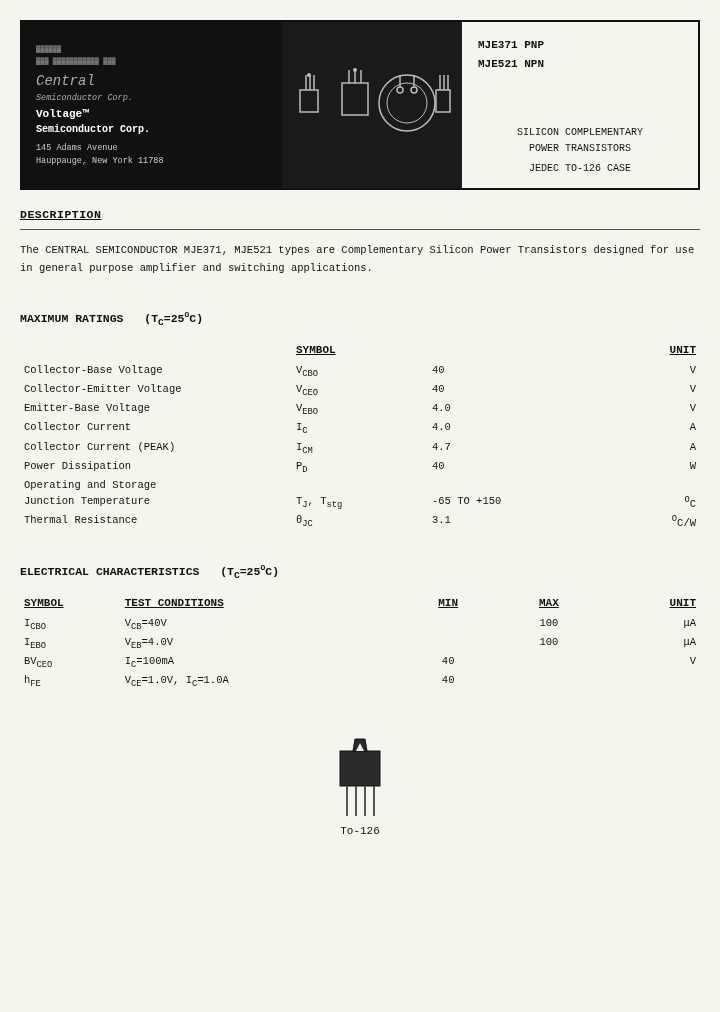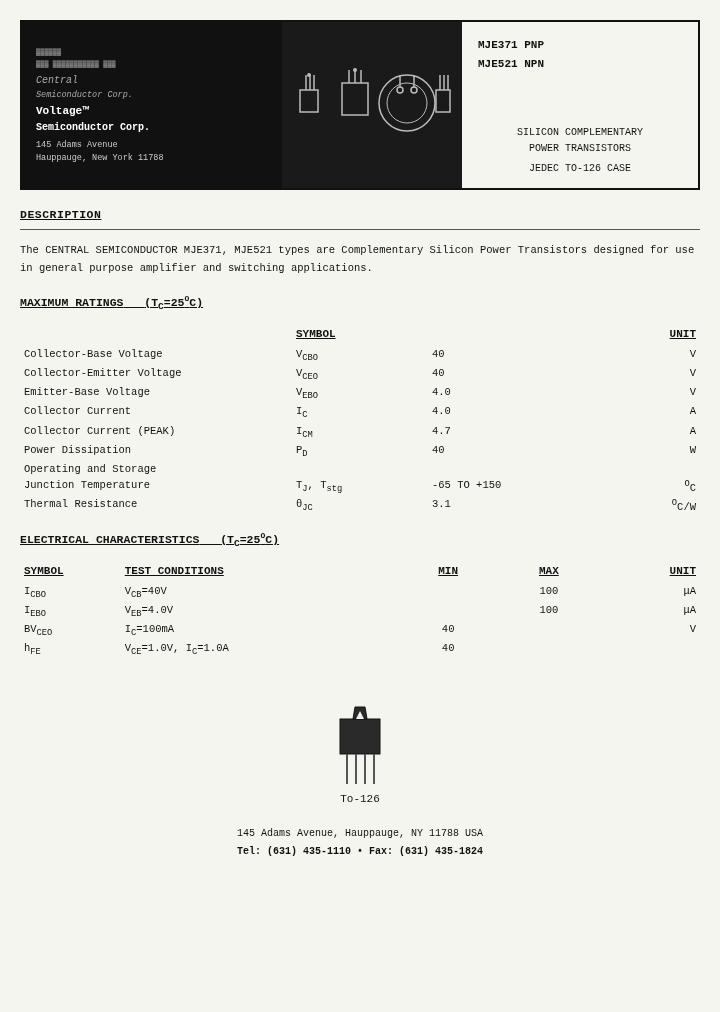--- a/index.html
+++ b/index.html
@@ -102,22 +102,21 @@
       font-size: 10.5px;
       line-height: 1.7;
       margin-bottom: 10px;
       font-family: 'Courier New', Courier, monospace;
     }
 
     
     .max-ratings-header {
       font-size: 11.5px;
       font-weight: bold;
-      text-decoration: underline;
-      margin-top: 16px;
+      margin-top: 32px;
       margin-bottom: 14px;
     }
     .max-ratings-header sup {
       font-size: 8px;
     }
     .ratings-table {
       width: 100%;
       border-collapse: collapse;
       font-size: 10.5px;
       margin-bottom: 10px;
@@ -206,21 +205,21 @@
 
 <div class="page">
 
   <div class="header-box">
     <div class="header-left">
       <div class="header-left-logo">
         <span style="color:#888;font-size:7px;">▓▓▓▓▓▓</span><br>
         <span style="color:#888;font-size:7px;">▓▓▓ ▓▓▓▓▓▓▓▓▓▓▓ ▓▓▓</span>
       </div>
       <div class="header-left-company">
-        <span style="color:#aaa;font-size:10px;font-style:italic;">Central</span><br>
+        <span style="color:#aaa;font-size:14px;font-style:italic;">Central</span><br>
         <span style="color:#aaa;font-size:8.5px;font-style:italic;">Semiconductor Corp.</span>
       </div>
       <div class="header-left-bold">
         <span style="color:#fff;font-size:11px;font-weight:bold;">Voltage™</span><br>
         <span style="color:#fff;font-size:10px;font-weight:bold;">Semiconductor Corp.</span>
       </div>
       <div class="header-left-address">
         <span>145 Adams Avenue</span><br>
         <span>Hauppauge, New York 11788</span>
       </div>
@@ -408,18 +407,14 @@
       <polygon points="35,22 31,30 39,30" fill="#f0f0f0"></polygon>
 
       <line x1="22" y1="65" x2="22" y2="95" stroke="#555" stroke-width="2"></line>
       <line x1="31" y1="65" x2="31" y2="95" stroke="#555" stroke-width="2"></line>
       <line x1="40" y1="65" x2="40" y2="95" stroke="#555" stroke-width="2"></line>
       <line x1="49" y1="65" x2="49" y2="95" stroke="#555" stroke-width="2"></line>
     </svg>
     <div class="diagram-label">To-126</div>
   </div>
 
-  <div class="footer">
-    <div>145 Adams Avenue, Hauppauge, NY  11788  USA</div>
-    <div class="footer-bold">Tel: (631) 435-1110  •  Fax: (631) 435-1824</div>
-  </div>
 
 </div>
 
 </body></html>

